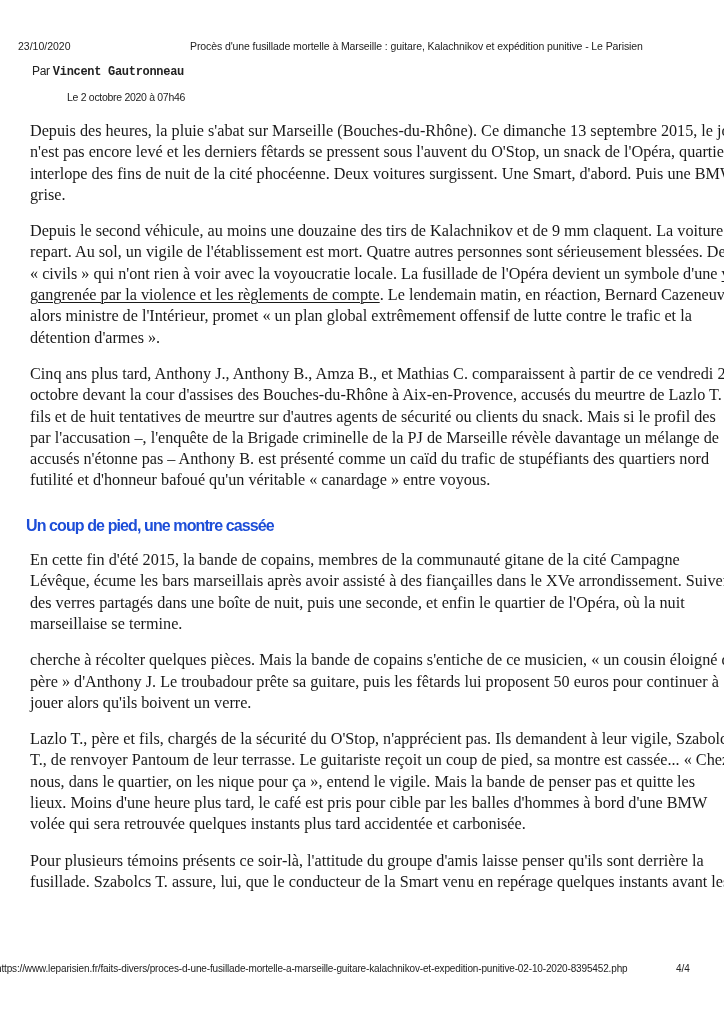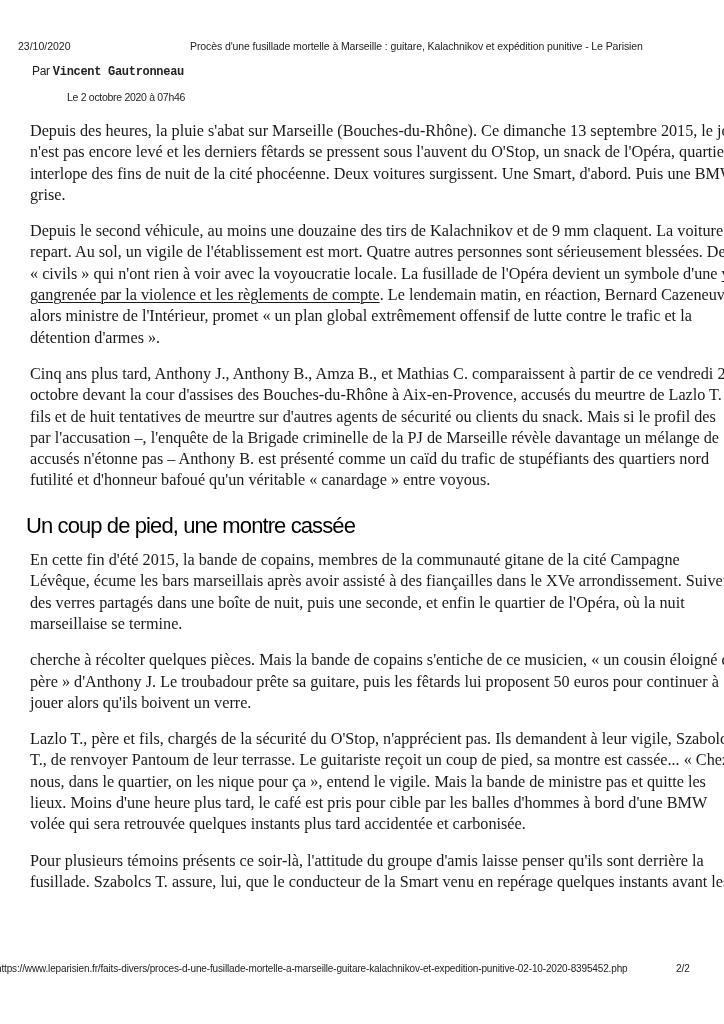--- a/index.html
+++ b/index.html
@@ -7,21 +7,21 @@
   .hdr { position: absolute; top: 40px; font-family: "Liberation Sans", sans-serif; font-size: 10.5px; color: #222; white-space: nowrap; }
   .hdr-date { left: 18px; }
   .hdr-title { left: 190px; letter-spacing: -0.1px; }
   .byline { position: absolute; left: 32px; top: 64px; font-family: "Liberation Sans", sans-serif; font-size: 12px; color: #222; letter-spacing: -0.3px; }
   .byline b { font-weight: bold; font-family: Liberation Mono, monospace; }
   .pubdate { position: absolute; left: 32px; top: 91px; font-family: "Liberation Sans", sans-serif; font-size: 10.5px; color: #222; letter-spacing: -0.3px; padding-left: 35px; }
   .article { position: absolute; left: 30px; top: 121px; width: 670px; font-family: "Liberation Serif", serif; font-size: 16.2px; line-height: 21.3px; color: #1a1a1a; }
   .para { margin: 0 0 15px 0; }
   .line { display: block; white-space: nowrap; }
   .lnk { text-decoration: underline; text-decoration-thickness: 1px; text-underline-offset: 2px; color: #1a1a1a; }
-  .subhead { font-family: "Liberation Sans", sans-serif; font-weight: normal; font-size: 22px; letter-spacing: -0.9px; margin: 23px 0 14px -4px; color: #000000; }
+  .subhead { font-family: "Liberation Sans", sans-serif; font-weight: bold; font-size: 16px; letter-spacing: -0.9px; margin: 23px 0 14px -4px; color: #1d4ed8; }
   .footer { position: absolute; top: 963px; font-family: "Liberation Sans", sans-serif; font-size: 10px; color: #222; white-space: nowrap; }
   .footer-url { left: -4px; letter-spacing: -0.15px; }
   .footer-page { left: 676px; }
 </style>
 </head>
 <body>
 
 <div class="hdr hdr-date">23/10/2020</div>
 <div class="hdr hdr-title">Procès d'une fusillade mortelle à Marseille : guitare, Kalachnikov et expédition punitive - Le Parisien</div>
 
@@ -69,25 +69,25 @@
 
   <p class="para">
     <span class="line">cherche à récolter quelques pièces. Mais la bande de copains s'entiche de ce musicien, « un cousin éloigné du</span>
     <span class="line">père » d'Anthony J. Le troubadour prête sa guitare, puis les fêtards lui proposent 50 euros pour continuer à</span>
     <span class="line">jouer alors qu'ils boivent un verre.</span>
   </p>
 
   <p class="para">
     <span class="line">Lazlo T., père et fils, chargés de la sécurité du O'Stop, n'apprécient pas. Ils demandent à leur vigile, Szabolcs</span>
     <span class="line">T., de renvoyer Pantoum de leur terrasse. Le guitariste reçoit un coup de pied, sa montre est cassée... « Chez</span>
-    <span class="line">nous, dans le quartier, on les nique pour ça », entend le vigile. Mais la bande de ministre pas et quitte les</span>
+    <span class="line">nous, dans le quartier, on les nique pour ça », entend le vigile. Mais la bande de penser pas et quitte les</span>
     <span class="line">lieux. Moins d'une heure plus tard, le café est pris pour cible par les balles d'hommes à bord d'une BMW</span>
     <span class="line">volée qui sera retrouvée quelques instants plus tard accidentée et carbonisée.</span>
   </p>
 
   <p class="para">
     <span class="line">Pour plusieurs témoins présents ce soir-là, l'attitude du groupe d'amis laisse penser qu'ils sont derrière la</span>
     <span class="line">fusillade. Szabolcs T. assure, lui, que le conducteur de la Smart venu en repérage quelques instants avant les</span>
   </p>
 </div>
 
 <div class="footer footer-url">https://www.leparisien.fr/faits-divers/proces-d-une-fusillade-mortelle-a-marseille-guitare-kalachnikov-et-expedition-punitive-02-10-2020-8395452.php</div>
-<div class="footer footer-page">2/2</div>
+<div class="footer footer-page">4/4</div>
 
 </body></html>

